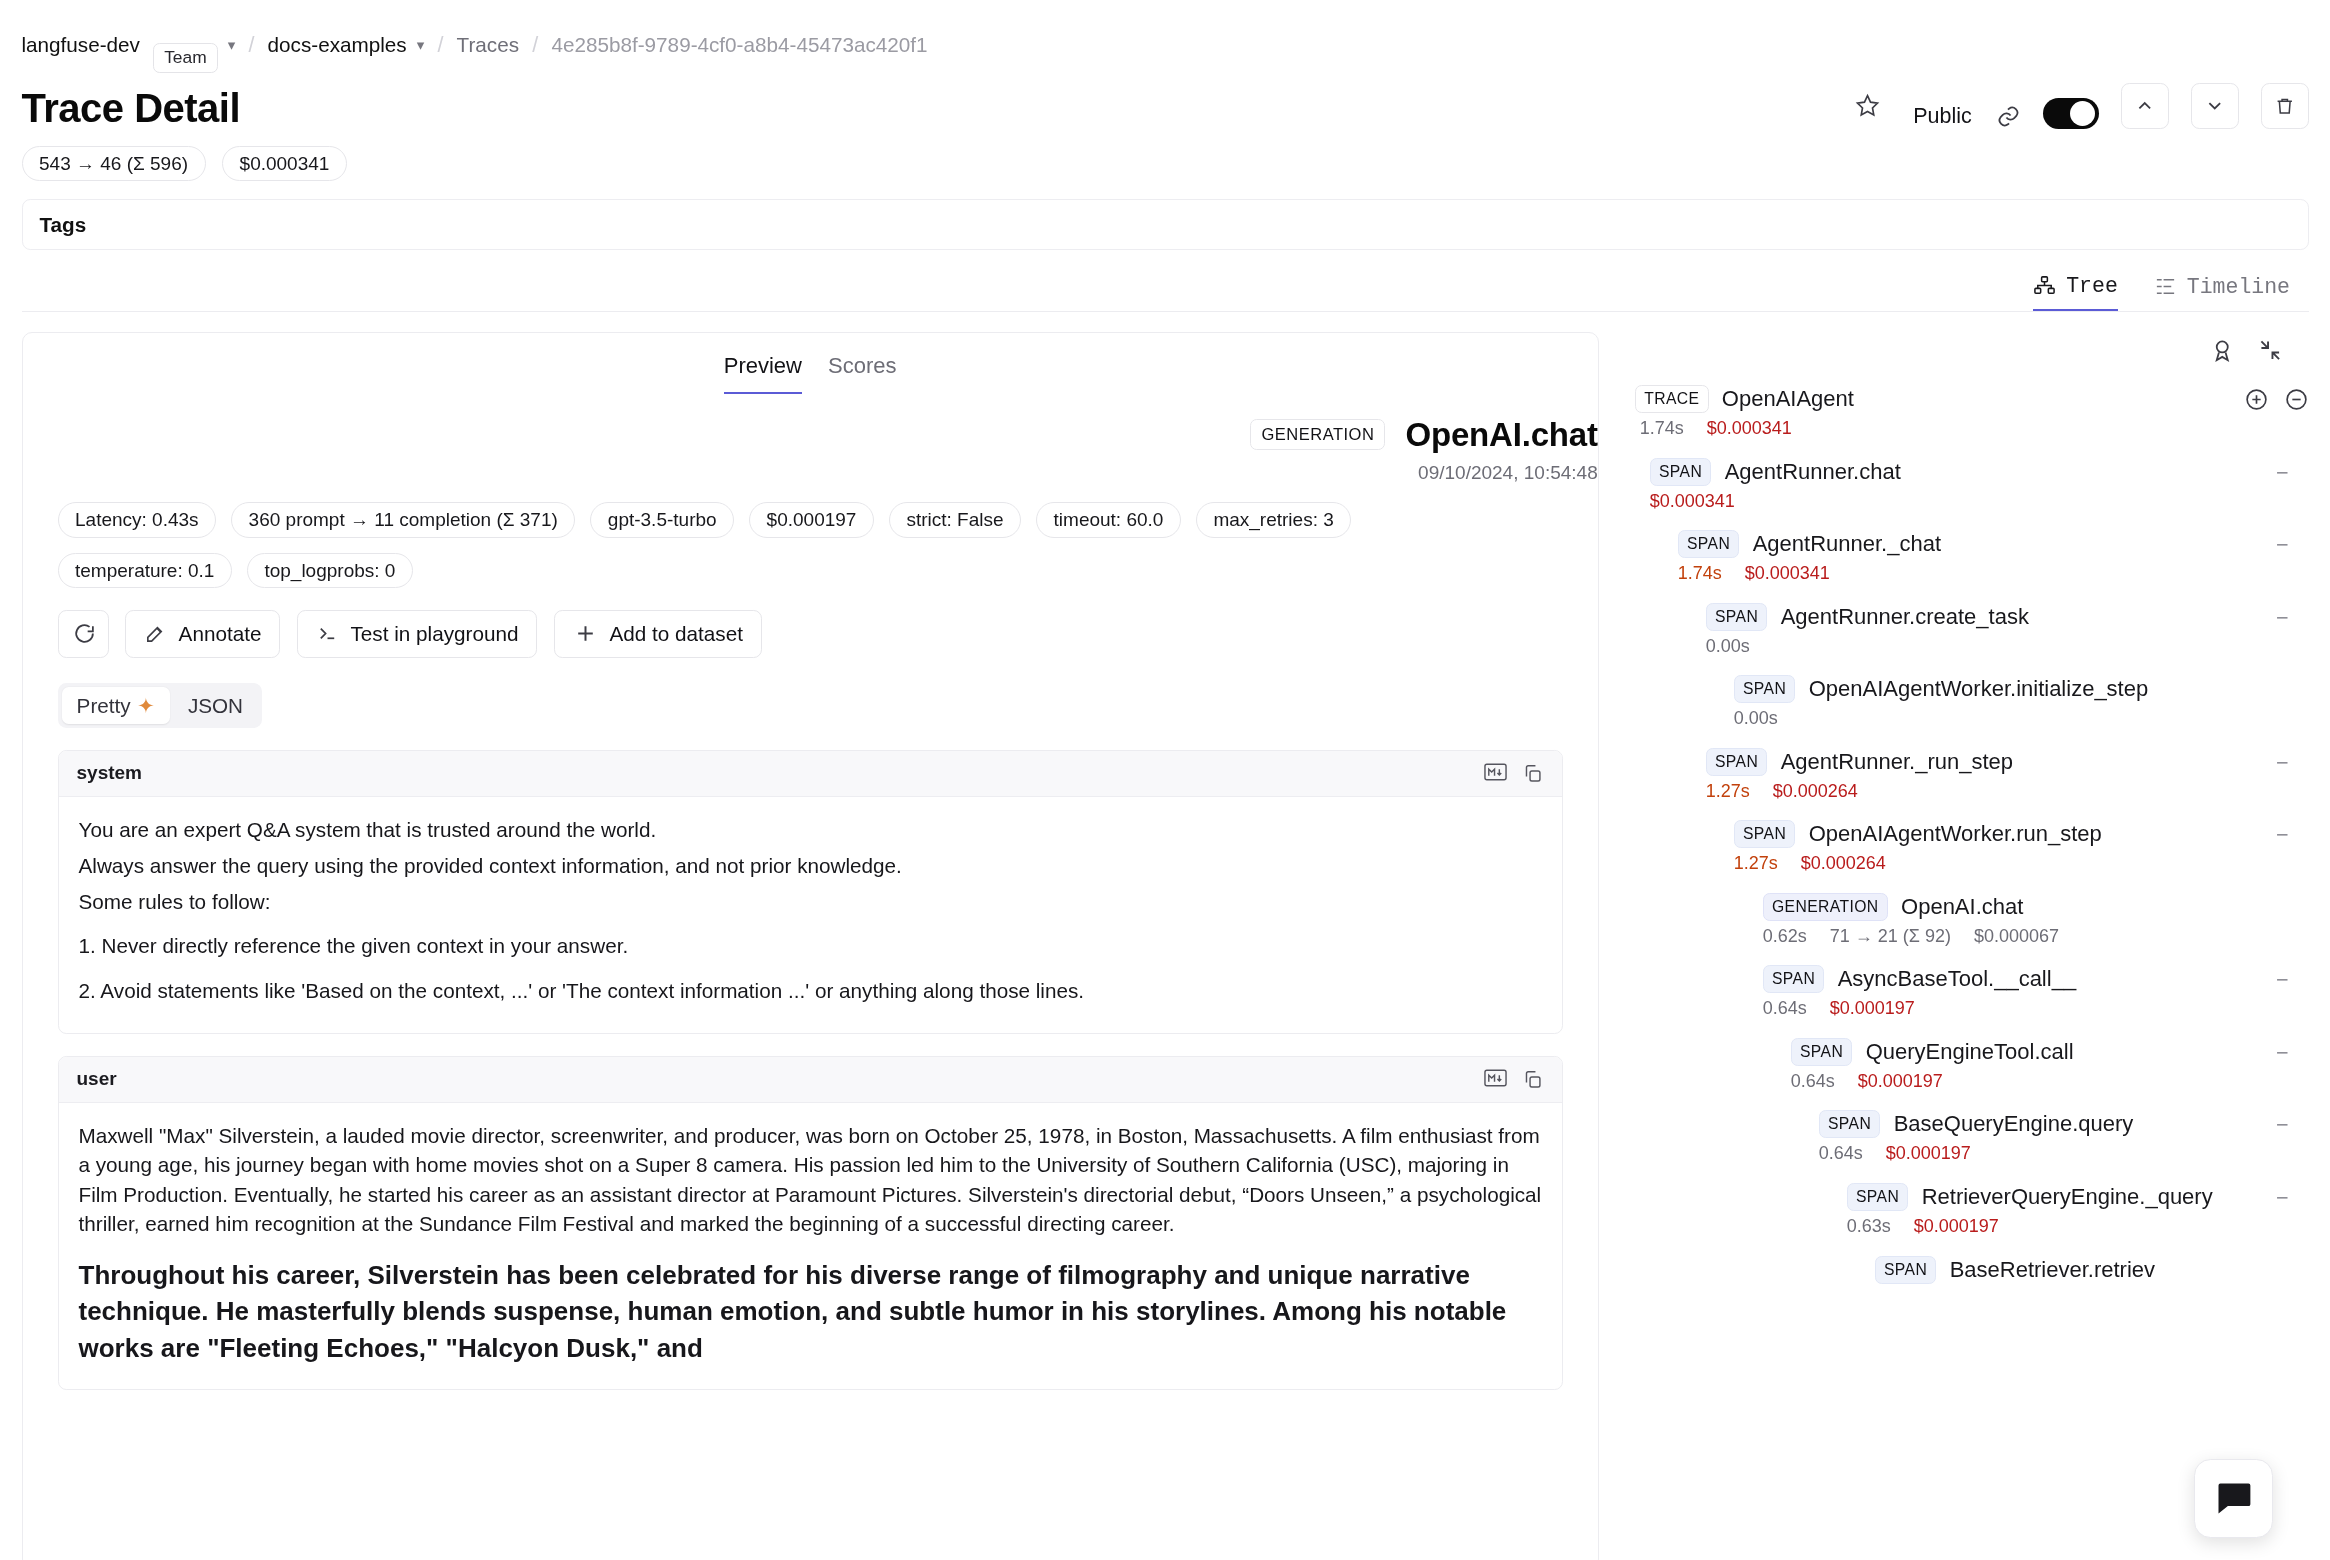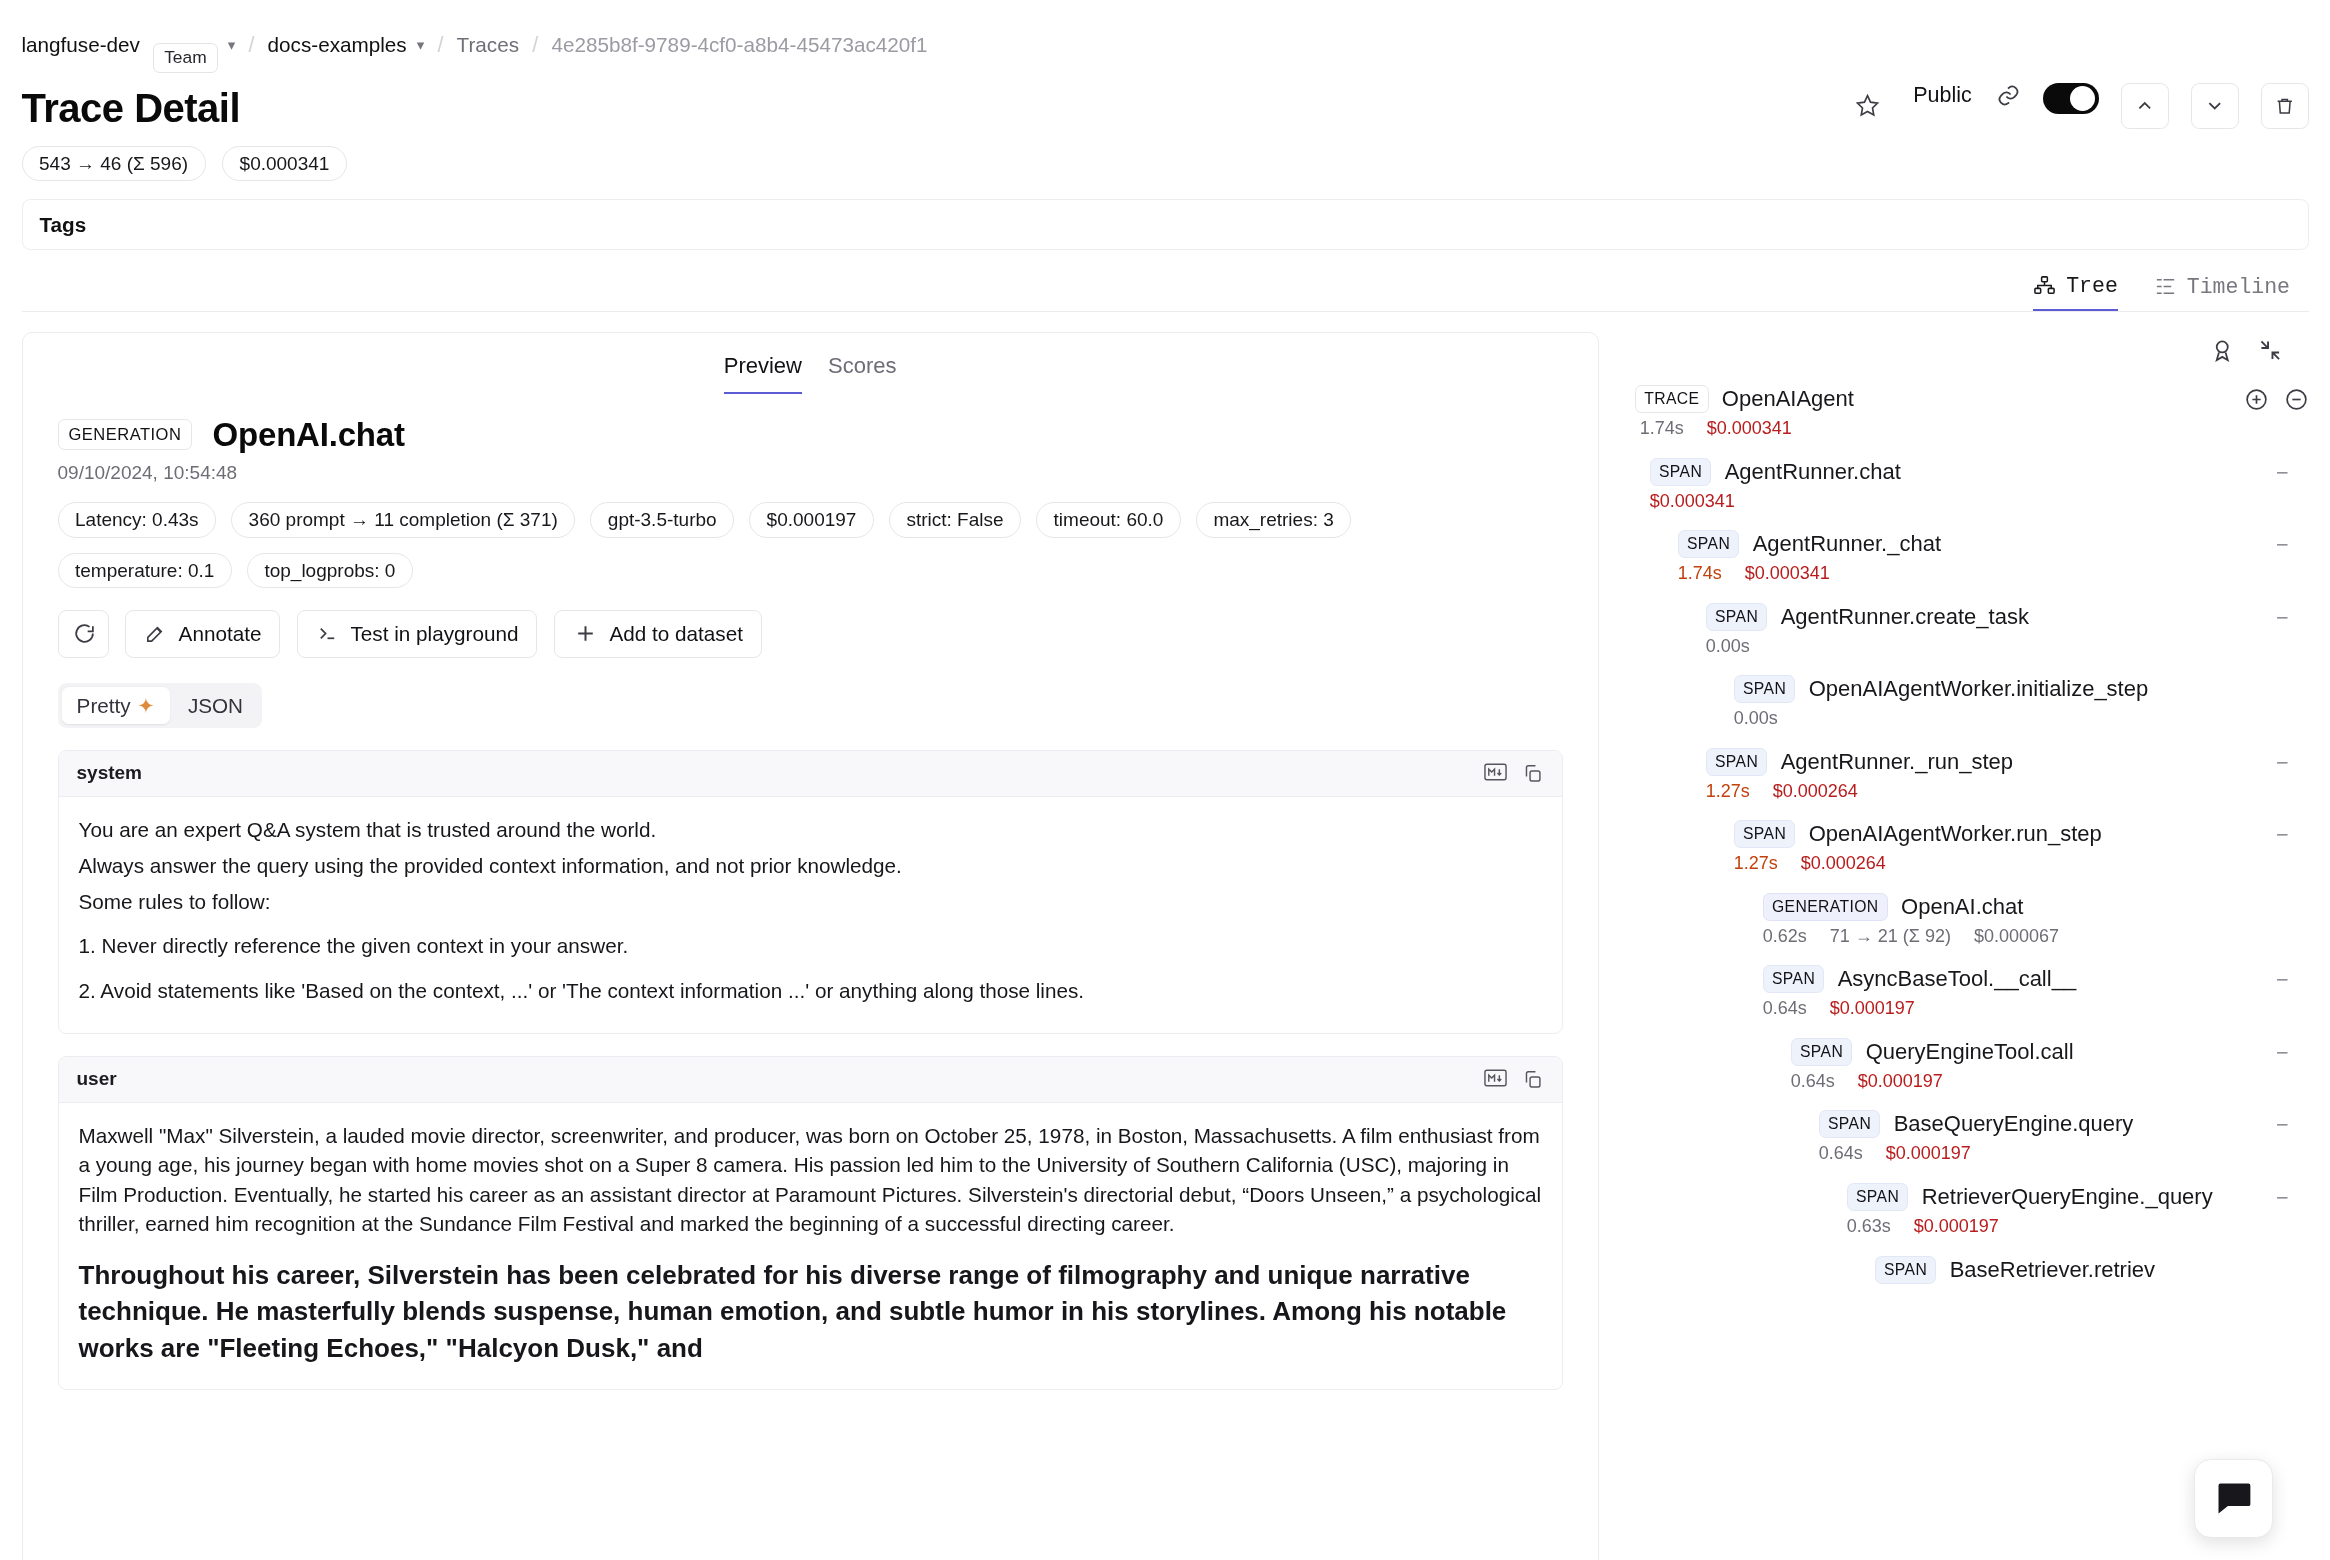--- a/index.html
+++ b/index.html
@@ -35,21 +35,21 @@
   
   .title-row {
     display: flex; align-items: center;
     padding: 5px 21.5px 0 21.5px;
     justify-content: space-between;
   }
   .page-title {
     font-size: 40px; font-weight: 700; letter-spacing: -0.5px;
     margin: 5px 0 0 0;
   }
-  .title-actions { display: flex; align-items: flex-start; gap: 22px; }
+  .title-actions { display: flex; align-items: flex-end; gap: 22px; }
   .icon-btn {
     width: 48px; height: 46px; border: 0.8px solid #e6e6ea; border-radius: 8.3px;
     background: #fff; display: flex; align-items: center; justify-content: center;
     color: #3c3c44;
   }
   .icon-btn.plain { border: none; }
   .public-label { font-size: 21.5px; color: #121216; margin-right: 1.7px; }
   .toggle {
     width: 56px; height: 31px; border-radius: 15.7px; background: #0a0a0a;
     position: relative; display: inline-block;
@@ -98,21 +98,21 @@
   }
   .tabs-row {
     display: flex; justify-content: center; gap: 26px;
     padding: 20px 0 0 0; position: relative;
   }
   .tab {
     font-size: 22px; color: #6d6d76; padding-bottom: 13.2px; font-weight: 500;
   }
   .tab.active { color: #121216; border-bottom: 2.5px solid #5b5bd6; }
 
-  .obs-head { padding: 21.5px 0 0 35px; }
+  .obs-head { padding: 21.5px 0 0 35px; text-align: right; }
   .obs-type {
     display: inline-block; vertical-align: middle;
     border: 0.8px solid #e6e6ea; border-radius: 6.6px;
     font-size: 16.5px; letter-spacing: 0.5px; padding: 5px 10px; color: #121216;
     background: #fff;
   }
   .obs-name {
     display: inline-block; vertical-align: middle;
     font-size: 33px; font-weight: 700; margin-left: 16.5px; letter-spacing: -0.2px;
   }

